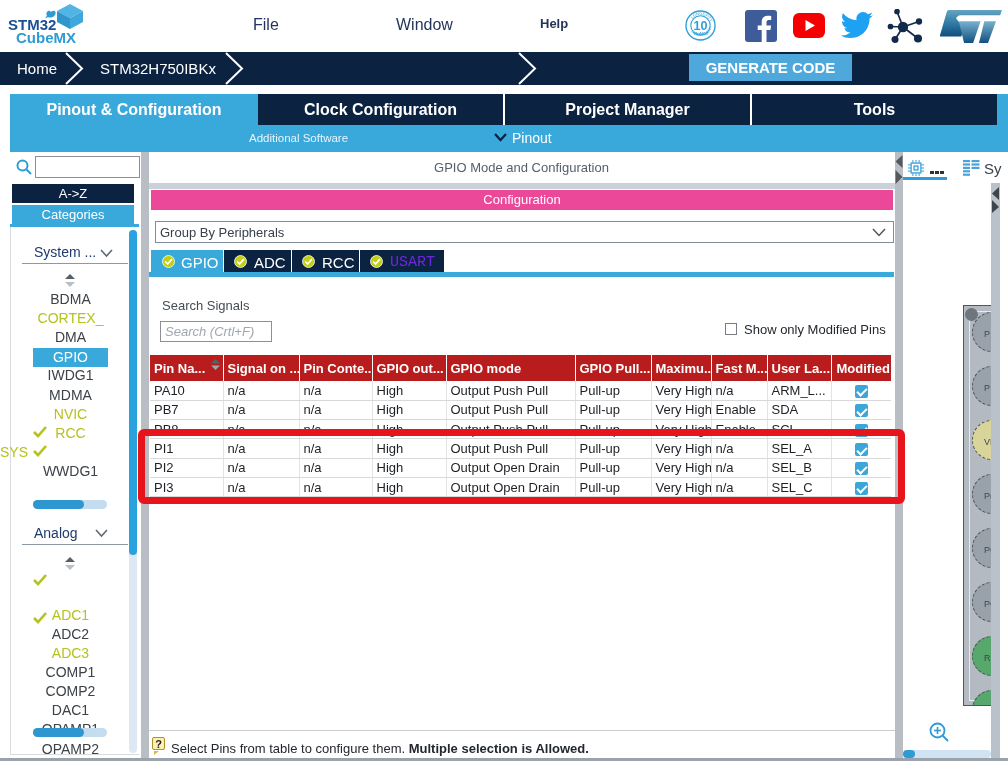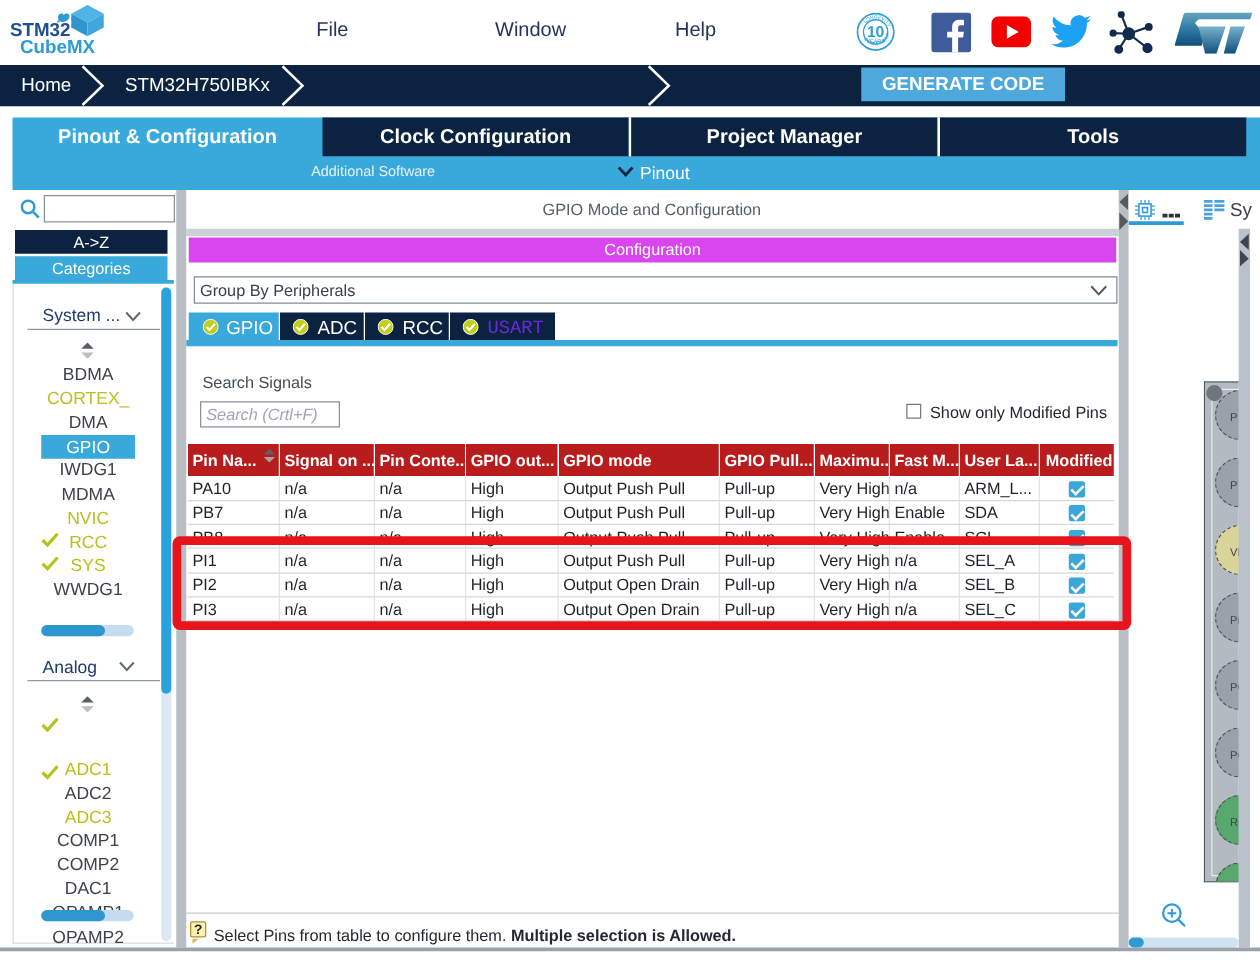--- a/index.html
+++ b/index.html
@@ -31,21 +31,21 @@
       <polygon points="14,1 27,8 14,15 1,8" fill="#50b4e4"></polygon>
       <polygon points="1,8 14,15 14,26 1,19" fill="#2f96cc"></polygon>
       <polygon points="27,8 14,15 14,26 27,19" fill="#3fa7da"></polygon>
     </svg>
     <svg class="abs" style="left:43px;top:9px;" width="15" height="12" viewBox="0 0 15 12">
       <path d="M4,7 C2,3 6,0 8,3 C11,0 14,3 12,6 C10,9 6,9 5,8 C3,10 1,9 4,7z" fill="#2d9bd4"></path>
     </svg>
 
     <div class="abs" style="left:253px;top:16px;font-size:16px;color:#23355c;">File</div>
     <div class="abs" style="left:396px;top:16px;font-size:16px;color:#23355c;">Window</div>
-    <div class="abs" style="left:540px;top:16px;font-size:16px;color:#23355c;">Help</div>
+    <div class="abs" style="left:540px;top:16px;font-size:13px;color:#23355c;font-weight:bold;">Help</div>
 
     <svg class="abs" style="left:685px;top:10px;" width="31" height="31" viewBox="0 0 32 32">
       <circle cx="16" cy="16" r="15" fill="none" stroke="#2d9fd8" stroke-width="1.4"></circle>
       <circle cx="16" cy="16" r="10" fill="none" stroke="#2d9fd8" stroke-width="1.1"></circle>
       <text x="16" y="20.5" font-size="13" font-weight="bold" fill="#2d9fd8" text-anchor="middle">10</text>
       <path id="arct" d="M 5,16 A 11 11 0 0 1 27,16" fill="none"></path>
       <text font-size="4" fill="#2d9fd8"><textPath href="#arct" startOffset="22%">LONGEVITY</textPath></text>
       <path id="arcb" d="M 4,15 A 12 12 0 0 0 28,15" fill="none"></path>
       <text font-size="4" fill="#2d9fd8"><textPath href="#arcb" startOffset="20%">COMMITMENT</textPath></text>
       <text x="16" y="25.5" font-size="4.5" fill="#2d9fd8" text-anchor="middle">YEARS</text>
@@ -151,21 +151,21 @@
 
   <div class="abs" style="left:0;top:290px;width:141px;font-size:14px;color:#3c4248;">
     <div style="text-align:center;height:19px;line-height:19px;">BDMA</div>
     <div style="text-align:center;height:19px;line-height:19px;color:#b6c21e;">CORTEX_</div>
     <div style="text-align:center;height:19px;line-height:19px;">DMA</div>
     <div style="text-align:center;height:19px;line-height:19px;"></div>
     <div style="text-align:center;height:19px;line-height:19px;">IWDG1</div>
     <div style="text-align:center;height:20px;line-height:20px;">MDMA</div>
     <div style="text-align:center;height:19px;line-height:19px;color:#b6c21e;">NVIC</div>
     <div style="text-align:center;height:19px;line-height:19px;color:#b6c21e;">RCC</div>
-    <div style="text-align:center;height:19px;line-height:19px;color:#b6c21e;">SYS</div>
+    <div style="height:19px;line-height:19px;color:#b6c21e;">SYS</div>
     <div style="text-align:center;height:19px;line-height:19px;">WWDG1</div>
   </div>
   <div class="abs lblue" style="left:33px;top:348px;width:75px;height:19px;color:#fff;font-size:14px;text-align:center;line-height:19px;">GPIO</div>
   <svg class="abs" style="left:33px;top:426px;" width="14" height="12" viewBox="0 0 14 12">
       <polyline points="1,6 5,10 13,1" fill="none" stroke="#b6c21e" stroke-width="2.6"></polyline>
     </svg>
   <svg class="abs" style="left:33px;top:445px;" width="14" height="12" viewBox="0 0 14 12">
       <polyline points="1,6 5,10 13,1" fill="none" stroke="#b6c21e" stroke-width="2.6"></polyline>
     </svg>
 
@@ -203,21 +203,21 @@
 
   <div class="abs" style="left:129px;top:230px;width:8px;height:523px;background:#dcE8f4;border-radius:4px;"></div>
   <div class="abs" style="left:129px;top:230px;width:8px;height:325px;background:#29a3dd;border-radius:4px;"></div>
 
   <div class="abs" id="mainpanel" style="left:149px;top:152px;width:745px;height:606px;background:#fff;">
   </div>
 
   <div class="abs" style="left:149px;top:160px;width:745px;text-align:center;font-size:13px;color:#55606a;">GPIO Mode and Configuration</div>
   <div class="abs" style="left:149px;top:183px;width:746px;height:6px;background:#c9d2d9;"></div>
 
-  <div class="abs" style="left:151px;top:190px;width:742px;height:20px;background:#d946ef;color:#fff;font-size:13px;text-align:center;line-height:20px;">Configuration</div>
+  <div class="abs" style="left:151px;top:190px;width:742px;height:20px;background:#ec4899;color:#fff;font-size:13px;text-align:center;line-height:20px;">Configuration</div>
 
   <div class="abs" style="left:155px;top:221px;width:739px;height:22px;border:1px solid #7f8c99;background:#fff;"></div>
   <div class="abs" style="left:160px;top:225px;font-size:13px;color:#38404a;">Group By Peripherals</div>
   <svg class="abs" style="left:872px;top:228px;" width="14" height="9" viewBox="0 0 14 9">
       <polyline points="1,1 7,7.5 13,1" fill="none" stroke="#555" stroke-width="1.5"></polyline>
     </svg>
 
   <div class="abs lblue" style="left:151px;top:250px;width:72px;height:22px;"></div>
   <div class="abs navy" style="left:224px;top:250px;width:67px;height:22px;"></div>
   <div class="abs navy" style="left:292px;top:250px;width:67px;height:22px;"></div>

